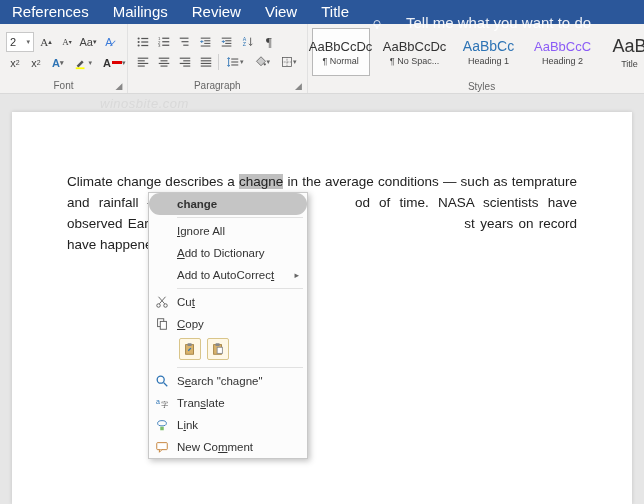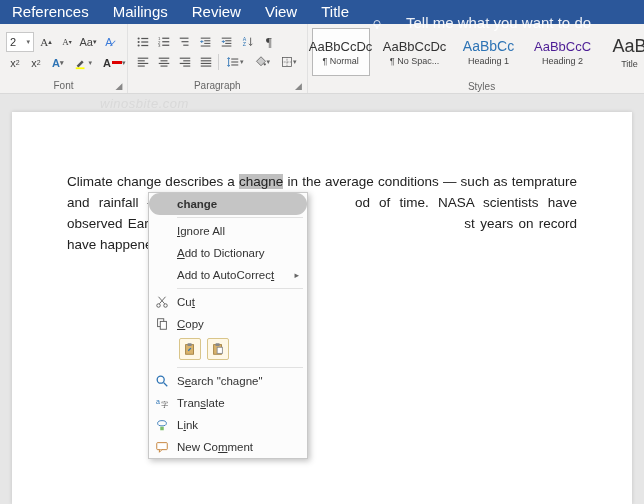--- a/index.html
+++ b/index.html
@@ -23,21 +23,21 @@
   .btn { width: 18px; height: 18px; display: flex; align-items: center; justify-content: center; font-size: 11px; color: #444; border-radius: 2px; }
   .btn.wide { width: auto; padding: 0 4px; }
   .fsz { border: 1px solid #c8c8c8; background: #fff; width: 28px; height: 20px; font-size: 11px; display: flex; align-items: center; padding: 0 3px; justify-content: space-between; color: #333; }
   .fsz .caret { font-size: 7px; color: #666; }
 
   .style-gallery { display: flex; gap: 16px; padding: 2px; }
   .style-item { width: 58px; height: 48px; border: 1px solid transparent; display: flex; flex-direction: column; align-items: center; justify-content: center; font-size: 9px; color: #444; }
   .style-item.sel { border: 1px solid #b8b8b8; background: #fdfdfd; }
   .style-prev { font-size: 13px; color: #333; }
   .style-prev.h1 { color: #2e74b5; font-size: 14px; }
-  .style-prev.h2 { color: #4c1d95; font-size: 13px; }
+  .style-prev.h2 { color: #8b5cf6; font-size: 13px; }
   .style-prev.title { font-size: 18px; color: #333; }
   .style-name { font-size: 9px; margin-top: 2px; }
 
   
   .doc-area { background: #e6e6e6; height: 410px; position: relative; padding-top: 18px; }
   .watermark { position: absolute; left: 100px; top: 2px; color: #d9d9d9; font-size: 13px; font-style: italic; letter-spacing: 0.5px; }
   .page { background: #fff; margin: 0 12px; height: 100%; padding: 60px 55px 0 55px; box-shadow: 0 0 4px rgba(0,0,0,0.15); position: relative; }
   .para { font-size: 13.5px; color: #222; line-height: 1.55; text-align: justify; }
   .err { border-bottom: 1px wavy #d60000; }
   .sel-word { background: #bfbfbf; }

